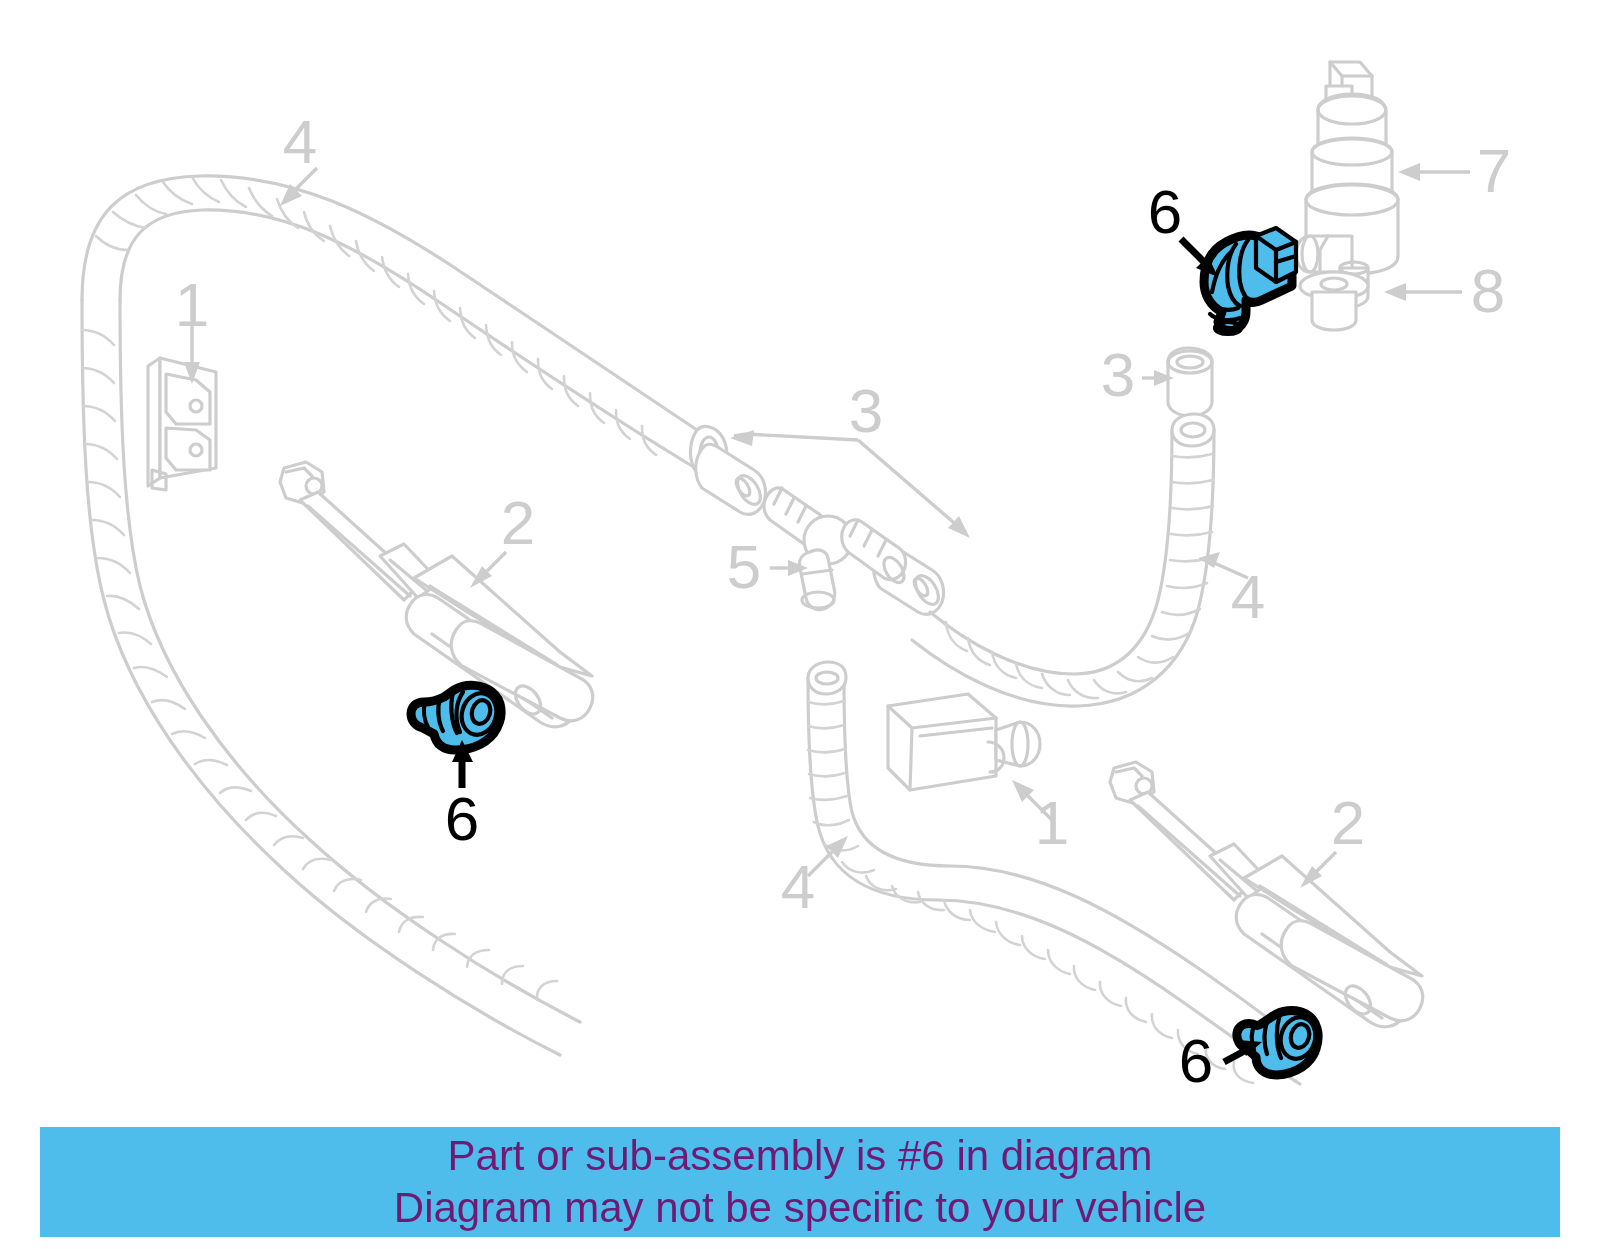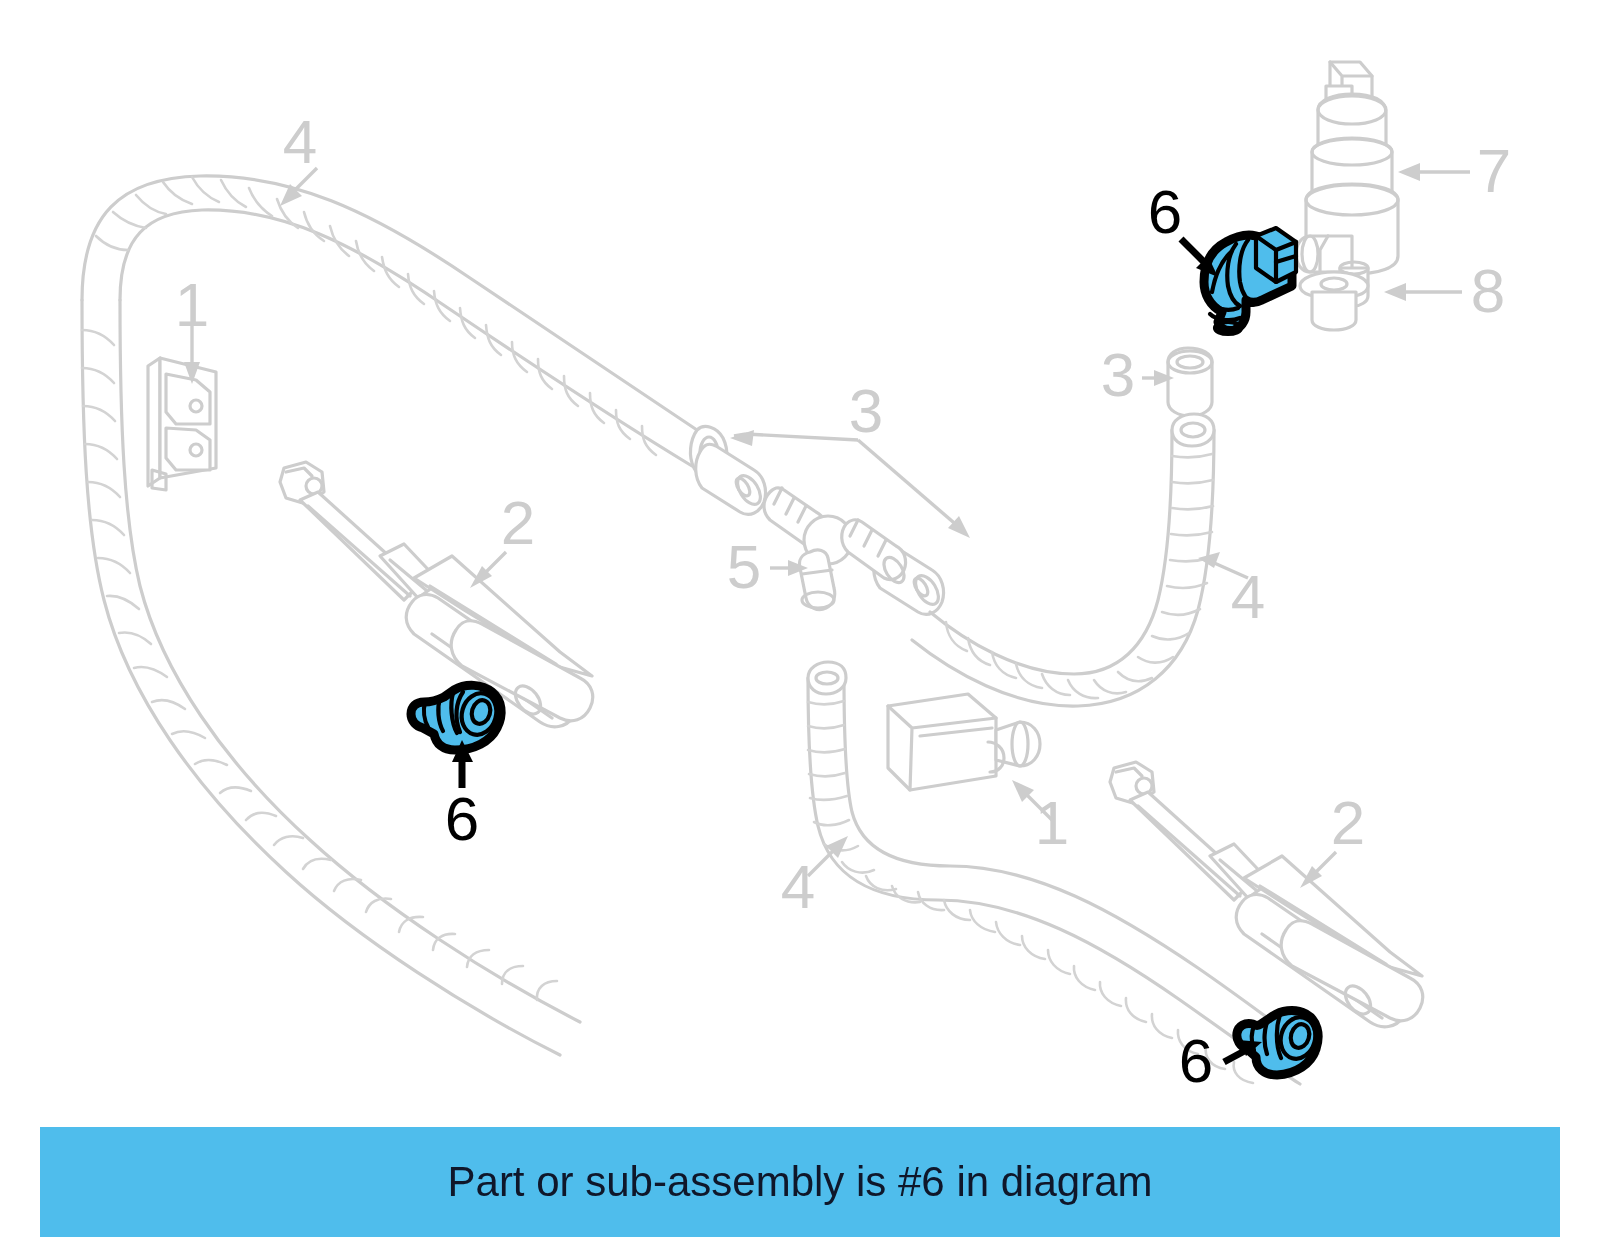--- a/index.html
+++ b/index.html
@@ -112,21 +112,21 @@
     width: 1520px;
     height: 110px;
     background: #4fbdec;
     display: flex;
     flex-direction: column;
     align-items: center;
     justify-content: center;
     box-sizing: border-box;
   }
   #caption-banner .caption-line {
-    color: #0f172a;
+    color: #701a75;
     font-family: "Liberation Sans", sans-serif;
     font-size: 42px;
     line-height: 52px;
     white-space: nowrap;
     text-align: center;
   }
 </style>
 </head>
 <body>
 
@@ -541,15 +541,16 @@
     <g>
       <path class="hl-leader" d="M 1224 1062 L 1250 1048"></path>
       <path class="hl-arrowhead" d="M 1262 1042 L 1238 1040 L 1246 1056 Z"></path>
       <text class="hl-label" x="1196" y="1082" text-anchor="middle">6</text>
     </g>
 
   </svg>
 
   <div id="caption-banner">
     <div class="caption-line">Part or sub-assembly is #6 in diagram</div>
+    <div class="caption-line">Diagram may not be specific to your vehicle</div>
   </div>
 
 </div>
 
 </body></html>

